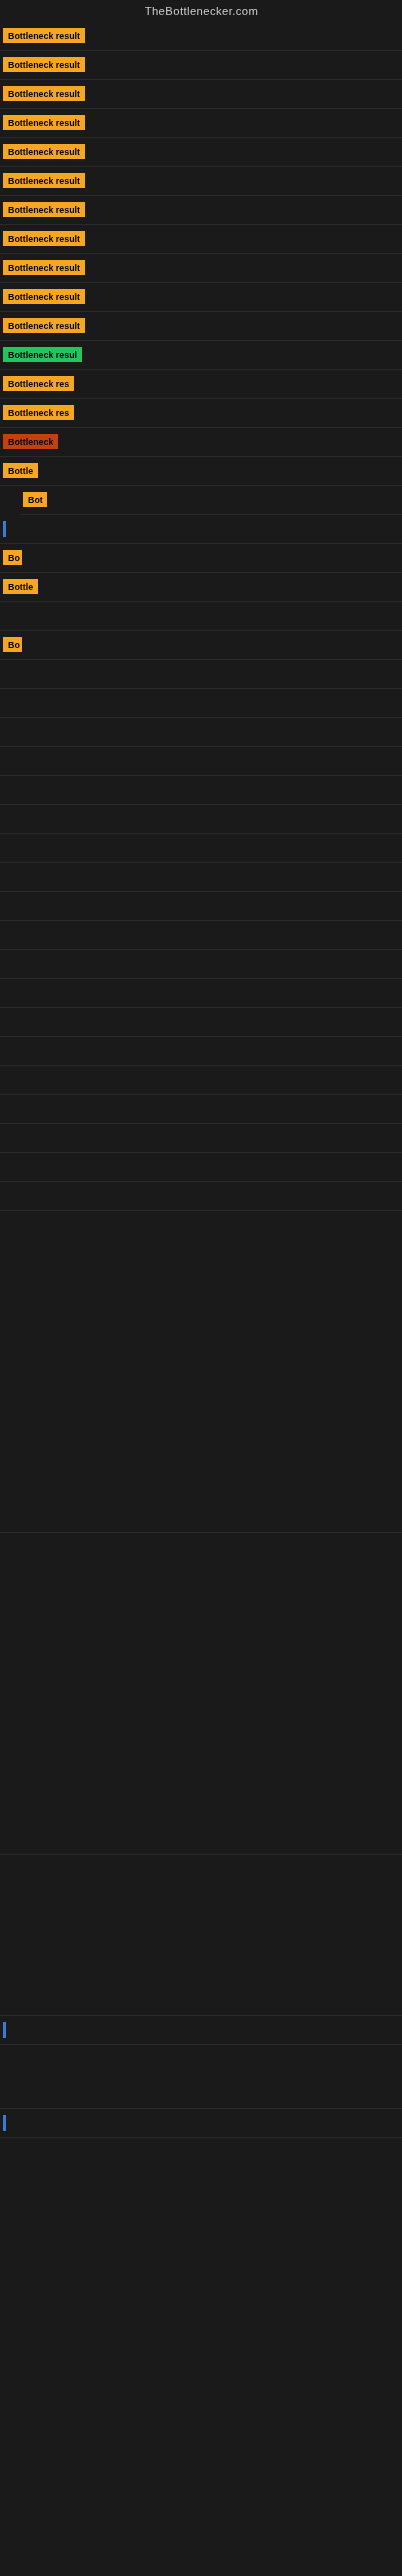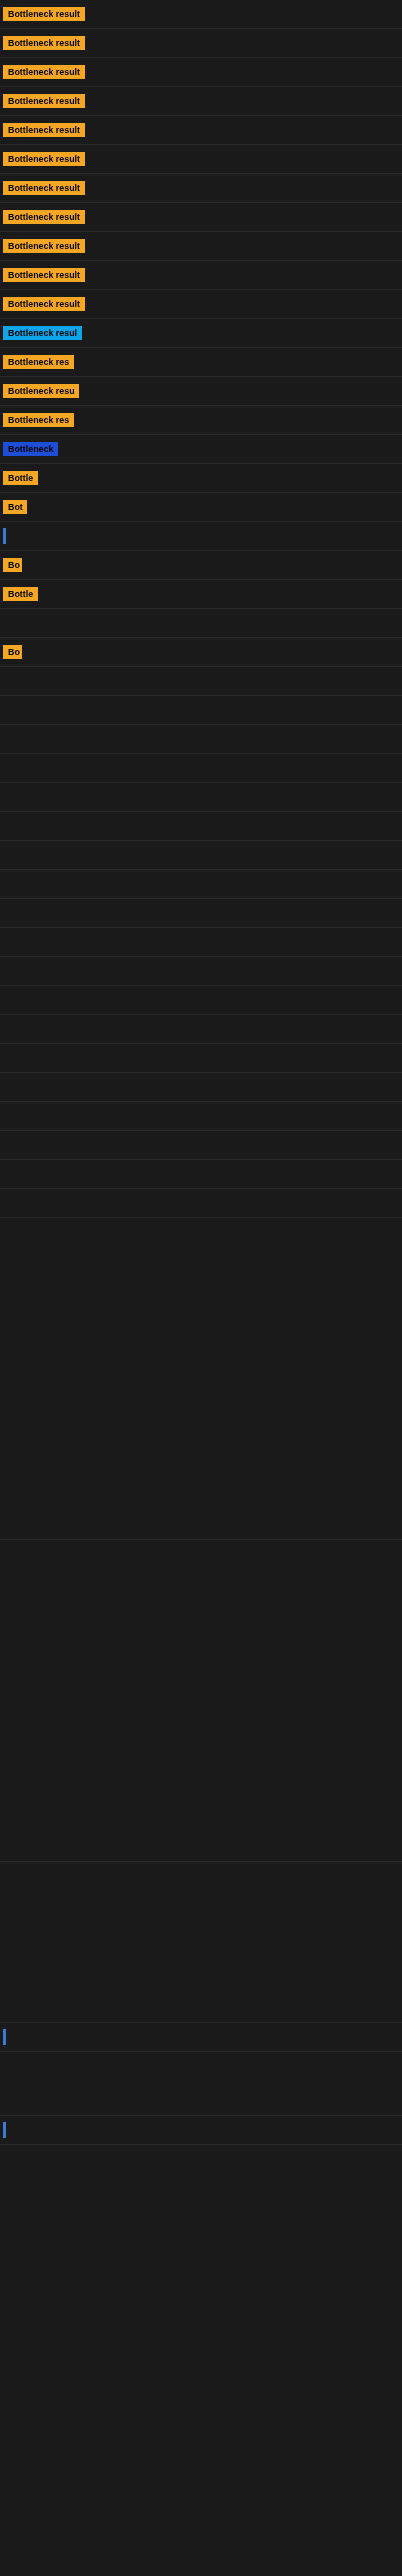--- a/index.html
+++ b/index.html
@@ -13,20 +13,21 @@
       min-height: 2576px;
       font-family: Arial, sans-serif;
       position: relative;
     }
   </style>
 </head>
 <body>
 
 <div style="position:relative; width:403px; min-height:2576px; background:#1a1a1a;">
 
+  <div style="text-align:center; padding:4.8px 0; color:#cccccc; font-size:11.3px; font-family:Arial,sans-serif; letter-spacing:0.4px;">TheBottlenecker.com</div>
 
   <div style="position:relative; display:flex; align-items:center; padding:4px 3.2px; border-bottom:0.8px solid #2a2a2a; min-height:29px;">
     <span style="display:inline-block; background:#f5a623; color:#000; font-size:8.9px; font-weight:bold; padding:2.4px 4.8px; max-width:93px; overflow:hidden; white-space:nowrap;">Bottleneck result</span>
   </div>
 
   <div style="position:relative; display:flex; align-items:center; padding:4px 3.2px; border-bottom:0.8px solid #2a2a2a; min-height:29px;">
     <span style="display:inline-block; background:#f5a623; color:#000; font-size:8.9px; font-weight:bold; padding:2.4px 4.8px; max-width:93px; overflow:hidden; white-space:nowrap;">Bottleneck result</span>
   </div>
 
   <div style="position:relative; display:flex; align-items:center; padding:4px 3.2px; border-bottom:0.8px solid #2a2a2a; min-height:29px;">
@@ -59,45 +60,42 @@
 
   <div style="position:relative; display:flex; align-items:center; padding:4px 3.2px; border-bottom:0.8px solid #2a2a2a; min-height:29px;">
     <span style="display:inline-block; background:#f5a623; color:#000; font-size:8.9px; font-weight:bold; padding:2.4px 4.8px; max-width:93px; overflow:hidden; white-space:nowrap;">Bottleneck result</span>
   </div>
 
   <div style="position:relative; display:flex; align-items:center; padding:4px 3.2px; border-bottom:0.8px solid #2a2a2a; min-height:29px;">
     <span style="display:inline-block; background:#f5a623; color:#000; font-size:8.9px; font-weight:bold; padding:2.4px 4.8px; max-width:93px; overflow:hidden; white-space:nowrap;">Bottleneck result</span>
   </div>
 
   <div style="position:relative; display:flex; align-items:center; padding:4px 3.2px; border-bottom:0.8px solid #2a2a2a; min-height:29px;">
-    <span style="display:inline-block; background:#0ea5e9; color:#000; font-size:8.9px; font-weight:bold; padding:2.4px 4.8px; max-width:87px; overflow:hidden; white-space:nowrap;">Bottleneck resul</span>
+    <span style="display:inline-block; background:#22c55e; color:#000; font-size:8.9px; font-weight:bold; padding:2.4px 4.8px; max-width:87px; overflow:hidden; white-space:nowrap;">Bottleneck resul</span>
   </div>
 
   <div style="position:relative; display:flex; align-items:center; padding:4px 3.2px; border-bottom:0.8px solid #2a2a2a; min-height:29px;">
     <span style="display:inline-block; background:#f5a623; color:#000; font-size:8.9px; font-weight:bold; padding:2.4px 4.8px; max-width:77px; overflow:hidden; white-space:nowrap;">Bottleneck res</span>
   </div>
 
-  <div style="position:relative; display:flex; align-items:center; padding:4px 3.2px; border-bottom:0.8px solid #2a2a2a; min-height:29px;">
-    <span style="display:inline-block; background:#f5a623; color:#000; font-size:8.9px; font-weight:bold; padding:2.4px 4.8px; max-width:81px; overflow:hidden; white-space:nowrap;">Bottleneck resu</span>
-  </div>
 
   <div style="position:relative; display:flex; align-items:center; padding:4px 3.2px; border-bottom:0.8px solid #2a2a2a; min-height:29px;">
     <span style="display:inline-block; background:#f5a623; color:#000; font-size:8.9px; font-weight:bold; padding:2.4px 4.8px; max-width:76px; overflow:hidden; white-space:nowrap;">Bottleneck res</span>
   </div>
 
   <div style="position:relative; display:flex; align-items:center; padding:4px 3.2px; border-bottom:0.8px solid #2a2a2a; min-height:29px;">
-    <span style="display:inline-block; background:#1d4ed8; color:#000; font-size:8.9px; font-weight:bold; padding:2.4px 4.8px; max-width:58px; overflow:hidden; white-space:nowrap;">Bottleneck</span>
+    <span style="display:inline-block; background:#c2410c; color:#000; font-size:8.9px; font-weight:bold; padding:2.4px 4.8px; max-width:58px; overflow:hidden; white-space:nowrap;">Bottleneck</span>
   </div>
 
   <div style="position:relative; display:flex; align-items:center; padding:4px 3.2px; border-bottom:0.8px solid #2a2a2a; min-height:29px;">
     <span style="display:inline-block; background:#f5a623; color:#000; font-size:8.9px; font-weight:bold; padding:2.4px 4.8px; max-width:37px; overflow:hidden; white-space:nowrap;">Bottle</span>
   </div>
 
 
-  <div style="position:relative; display:flex; align-items:center; padding:4px 3.2px; border-bottom:0.8px solid #2a2a2a; min-height:29px;">
+  <div style="position:relative; display:flex; align-items:center; padding:4px 3.2px; border-bottom:0.8px solid #2a2a2a; min-height:29px;margin-left:20px;">
     <span style="display:inline-block; background:#f5a623; color:#000; font-size:8.9px; font-weight:bold; padding:2.4px 4.8px; max-width:24px; overflow:hidden; white-space:nowrap;">Bot</span>
   </div>
 
   <div style="position:relative; display:flex; align-items:center; padding:4px 3.2px; border-bottom:0.8px solid #2a2a2a; min-height:29px;">
     <div style="width:2.4px; height:16px; background:#3a7bd5;"></div>
   </div>
 
 
   <div style="position:relative; display:flex; align-items:center; padding:4px 3.2px; border-bottom:0.8px solid #2a2a2a; min-height:29px;">
     <span style="display:inline-block; background:#f5a623; color:#000; font-size:8.9px; font-weight:bold; padding:2.4px 4.8px; max-width:19.3px; overflow:hidden; white-space:nowrap;">Bo</span>

